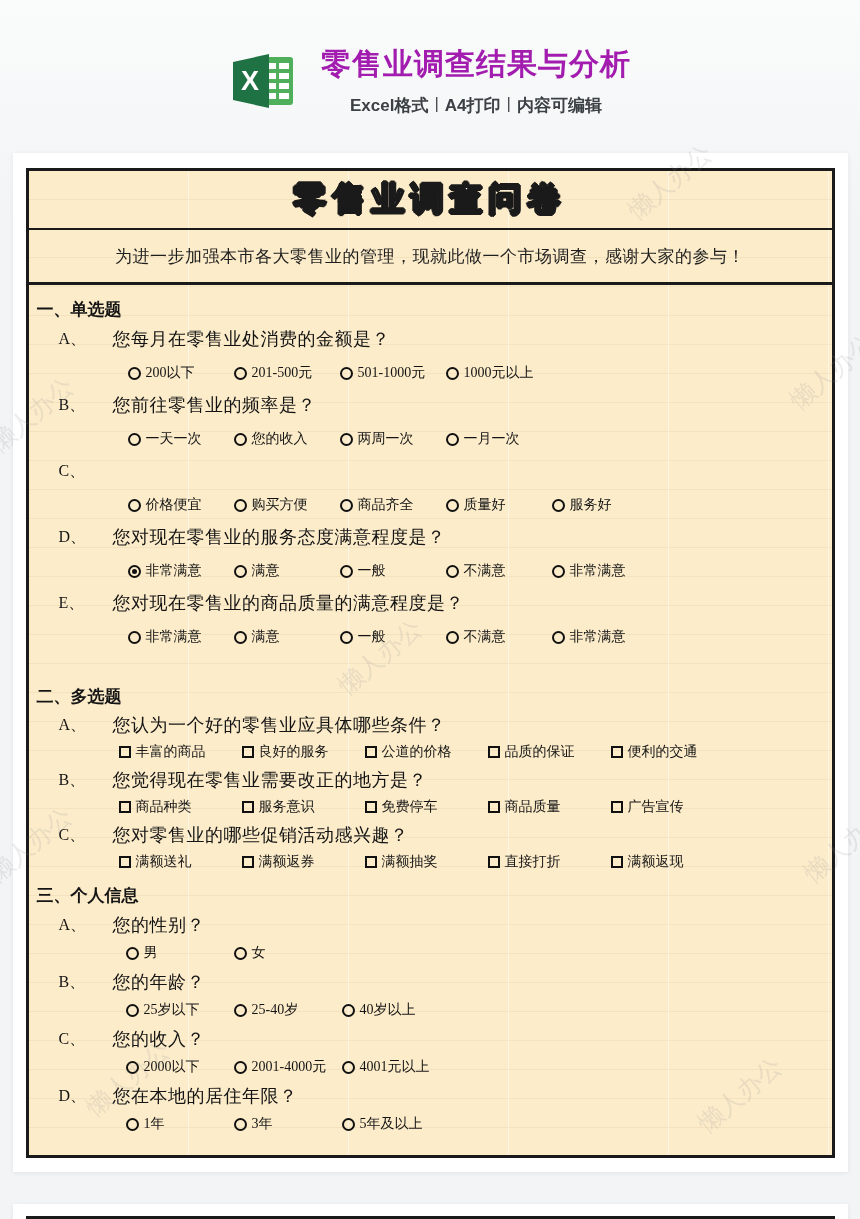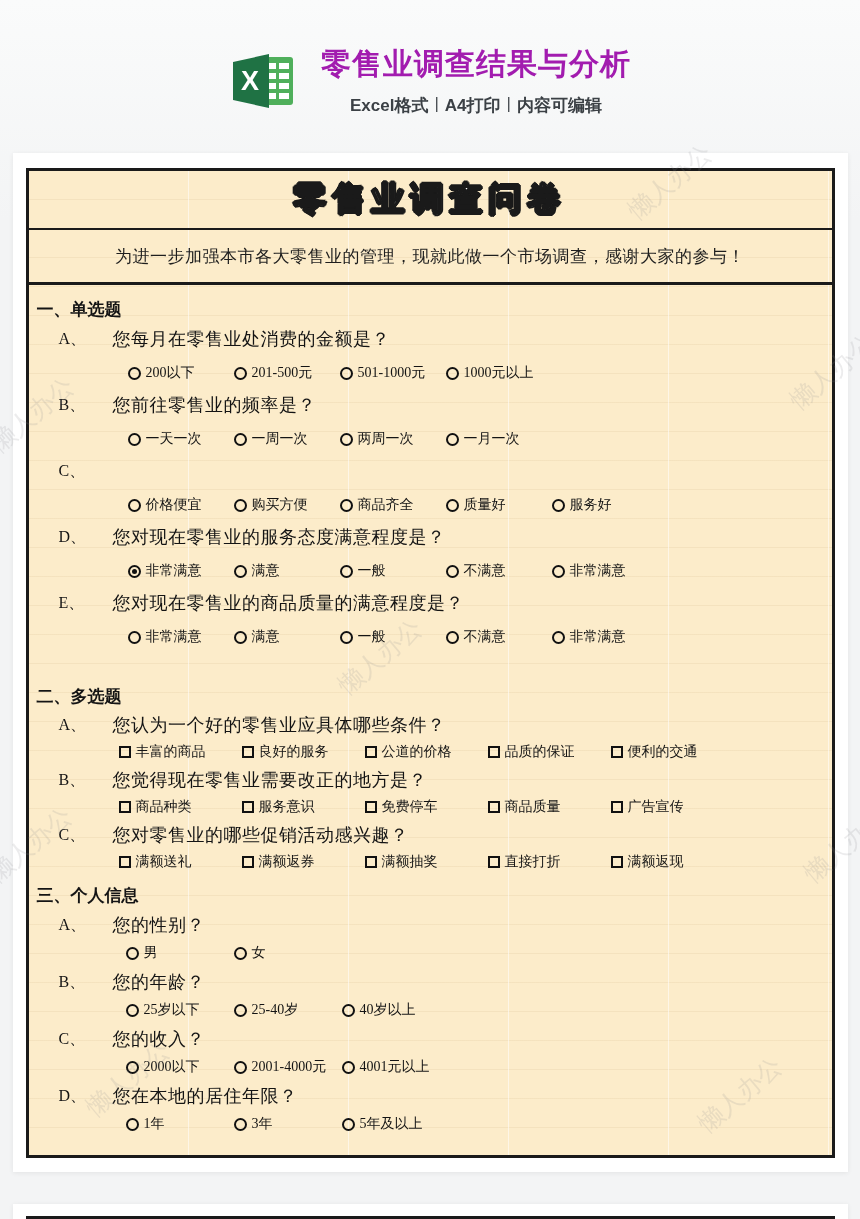--- a/index.html
+++ b/index.html
@@ -160,21 +160,21 @@
             <span class="q-label">B、</span>
             <span class="q-text">您前往零售业的频率是？</span>
           </div>
           <div class="opts">
             <span class="option">
               <span class="radio"></span>
               <span class="opt-label">一天一次</span>
             </span>
             <span class="option">
               <span class="radio"></span>
-              <span class="opt-label">一周一次</span>
+              <span class="opt-label">您的收入</span>
             </span>
             <span class="option">
               <span class="radio"></span>
               <span class="opt-label">两周一次</span>
             </span>
             <span class="option">
               <span class="radio"></span>
               <span class="opt-label">一月一次</span>
             </span>
           </div>

